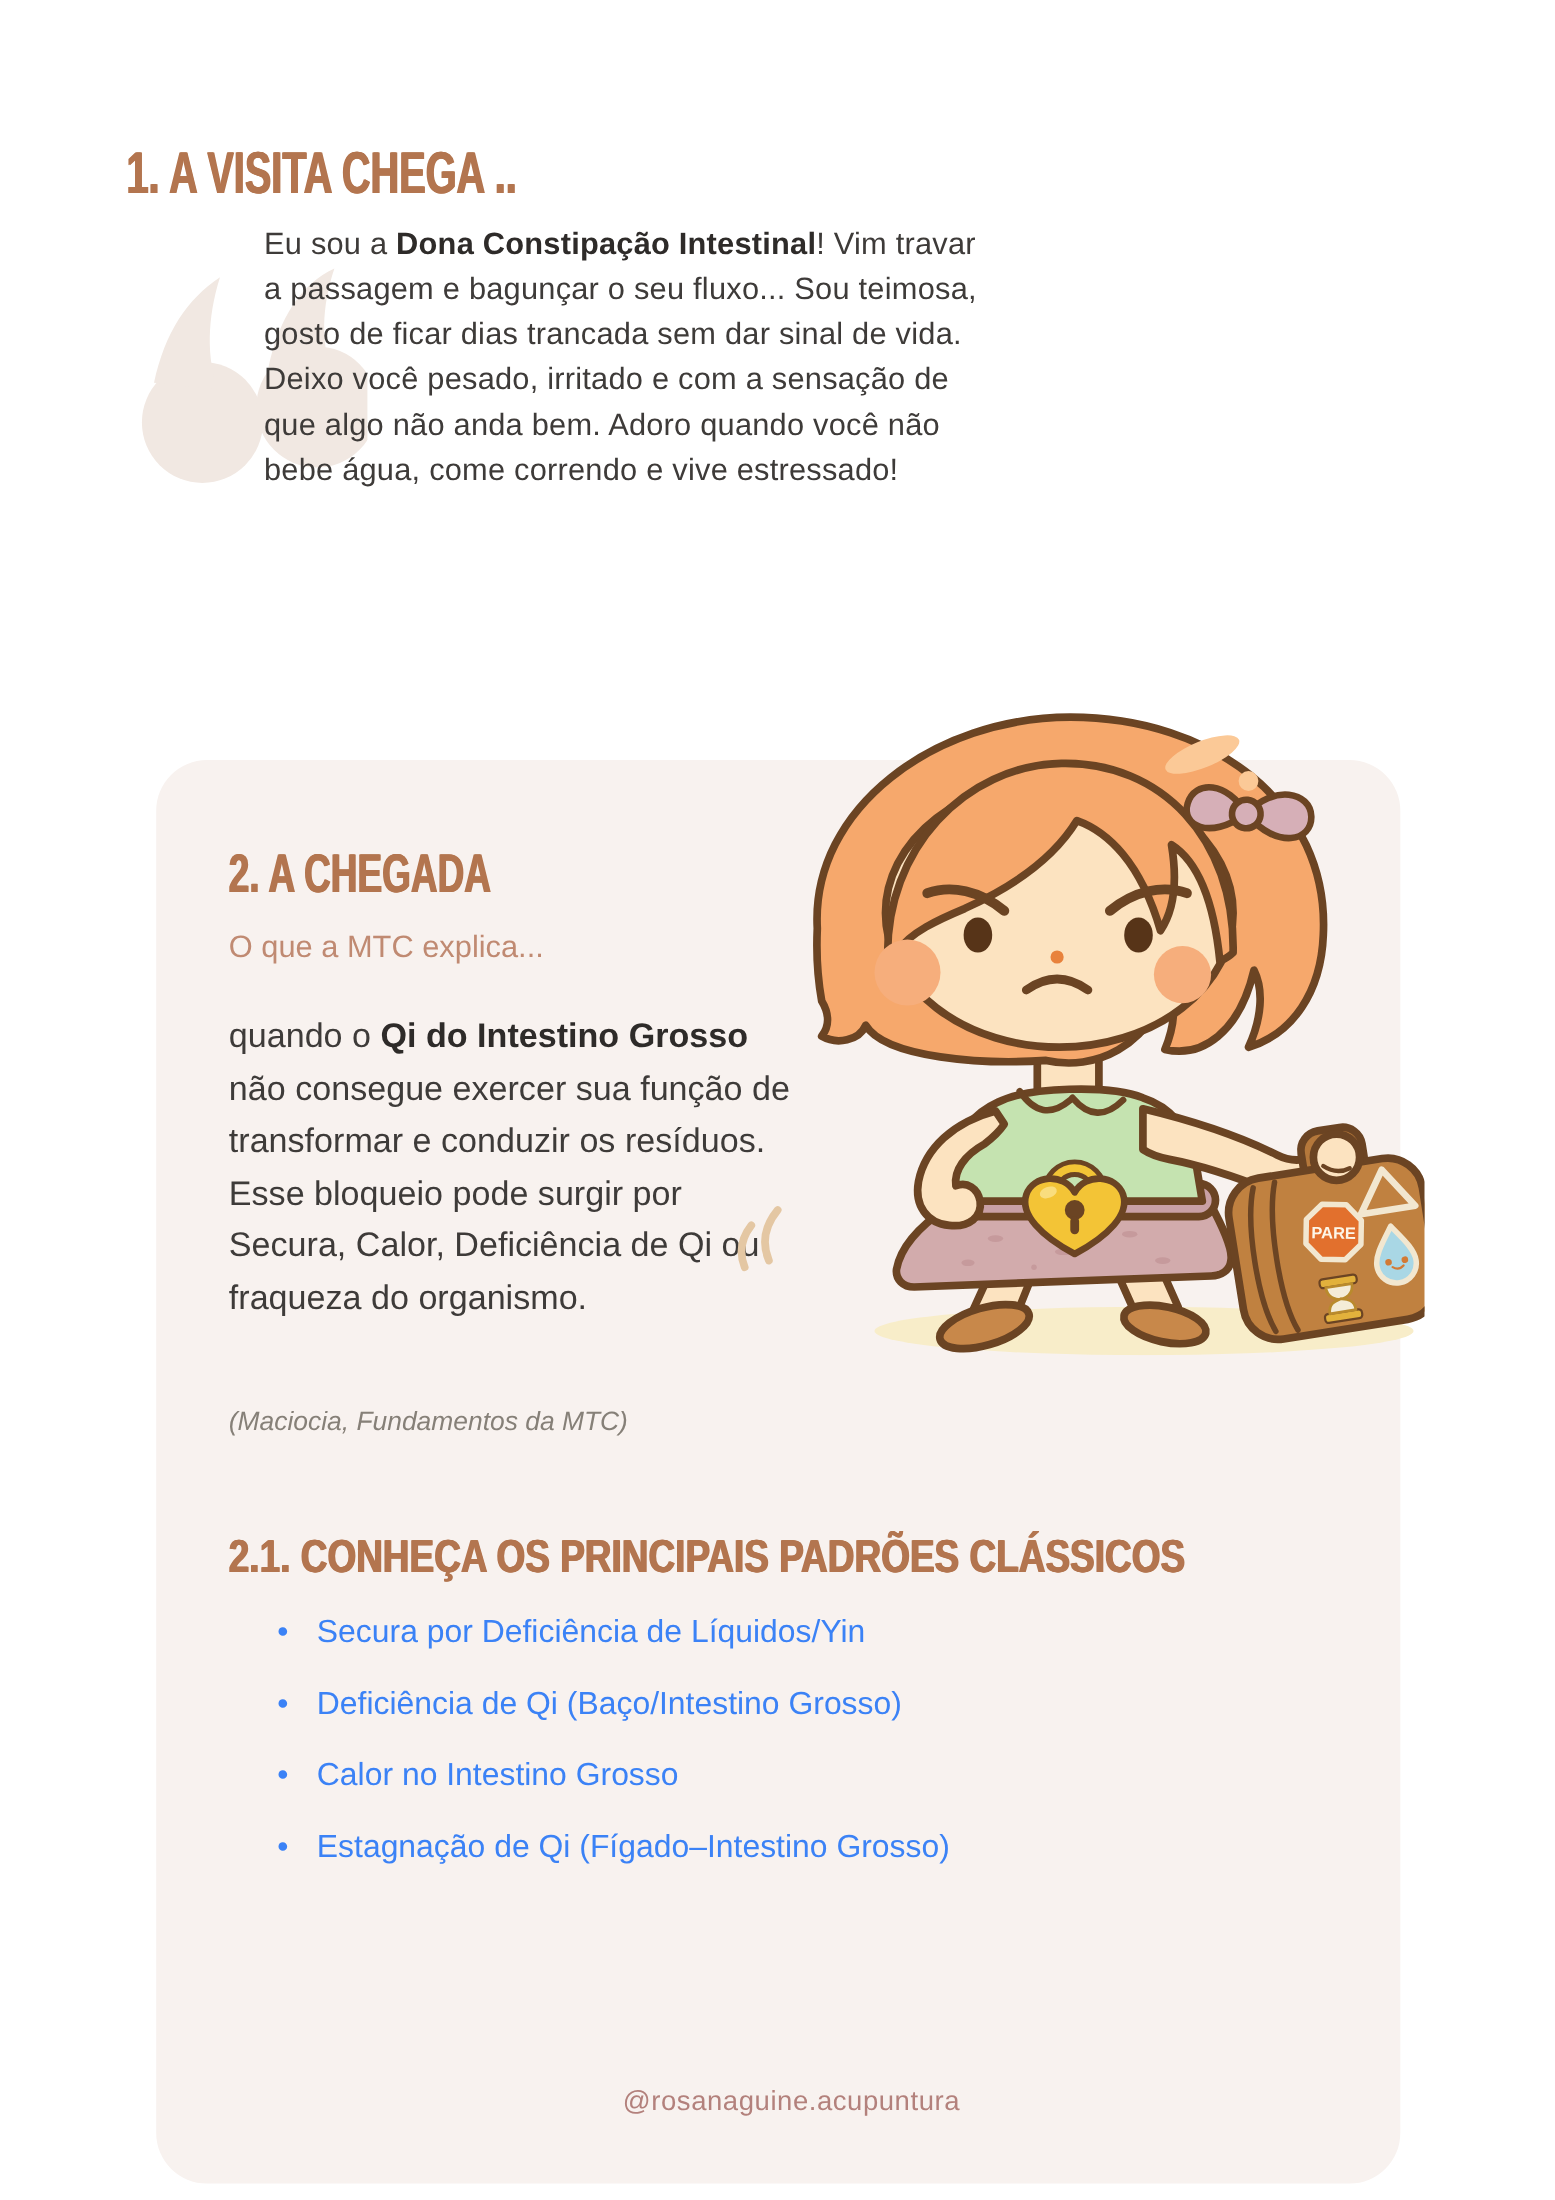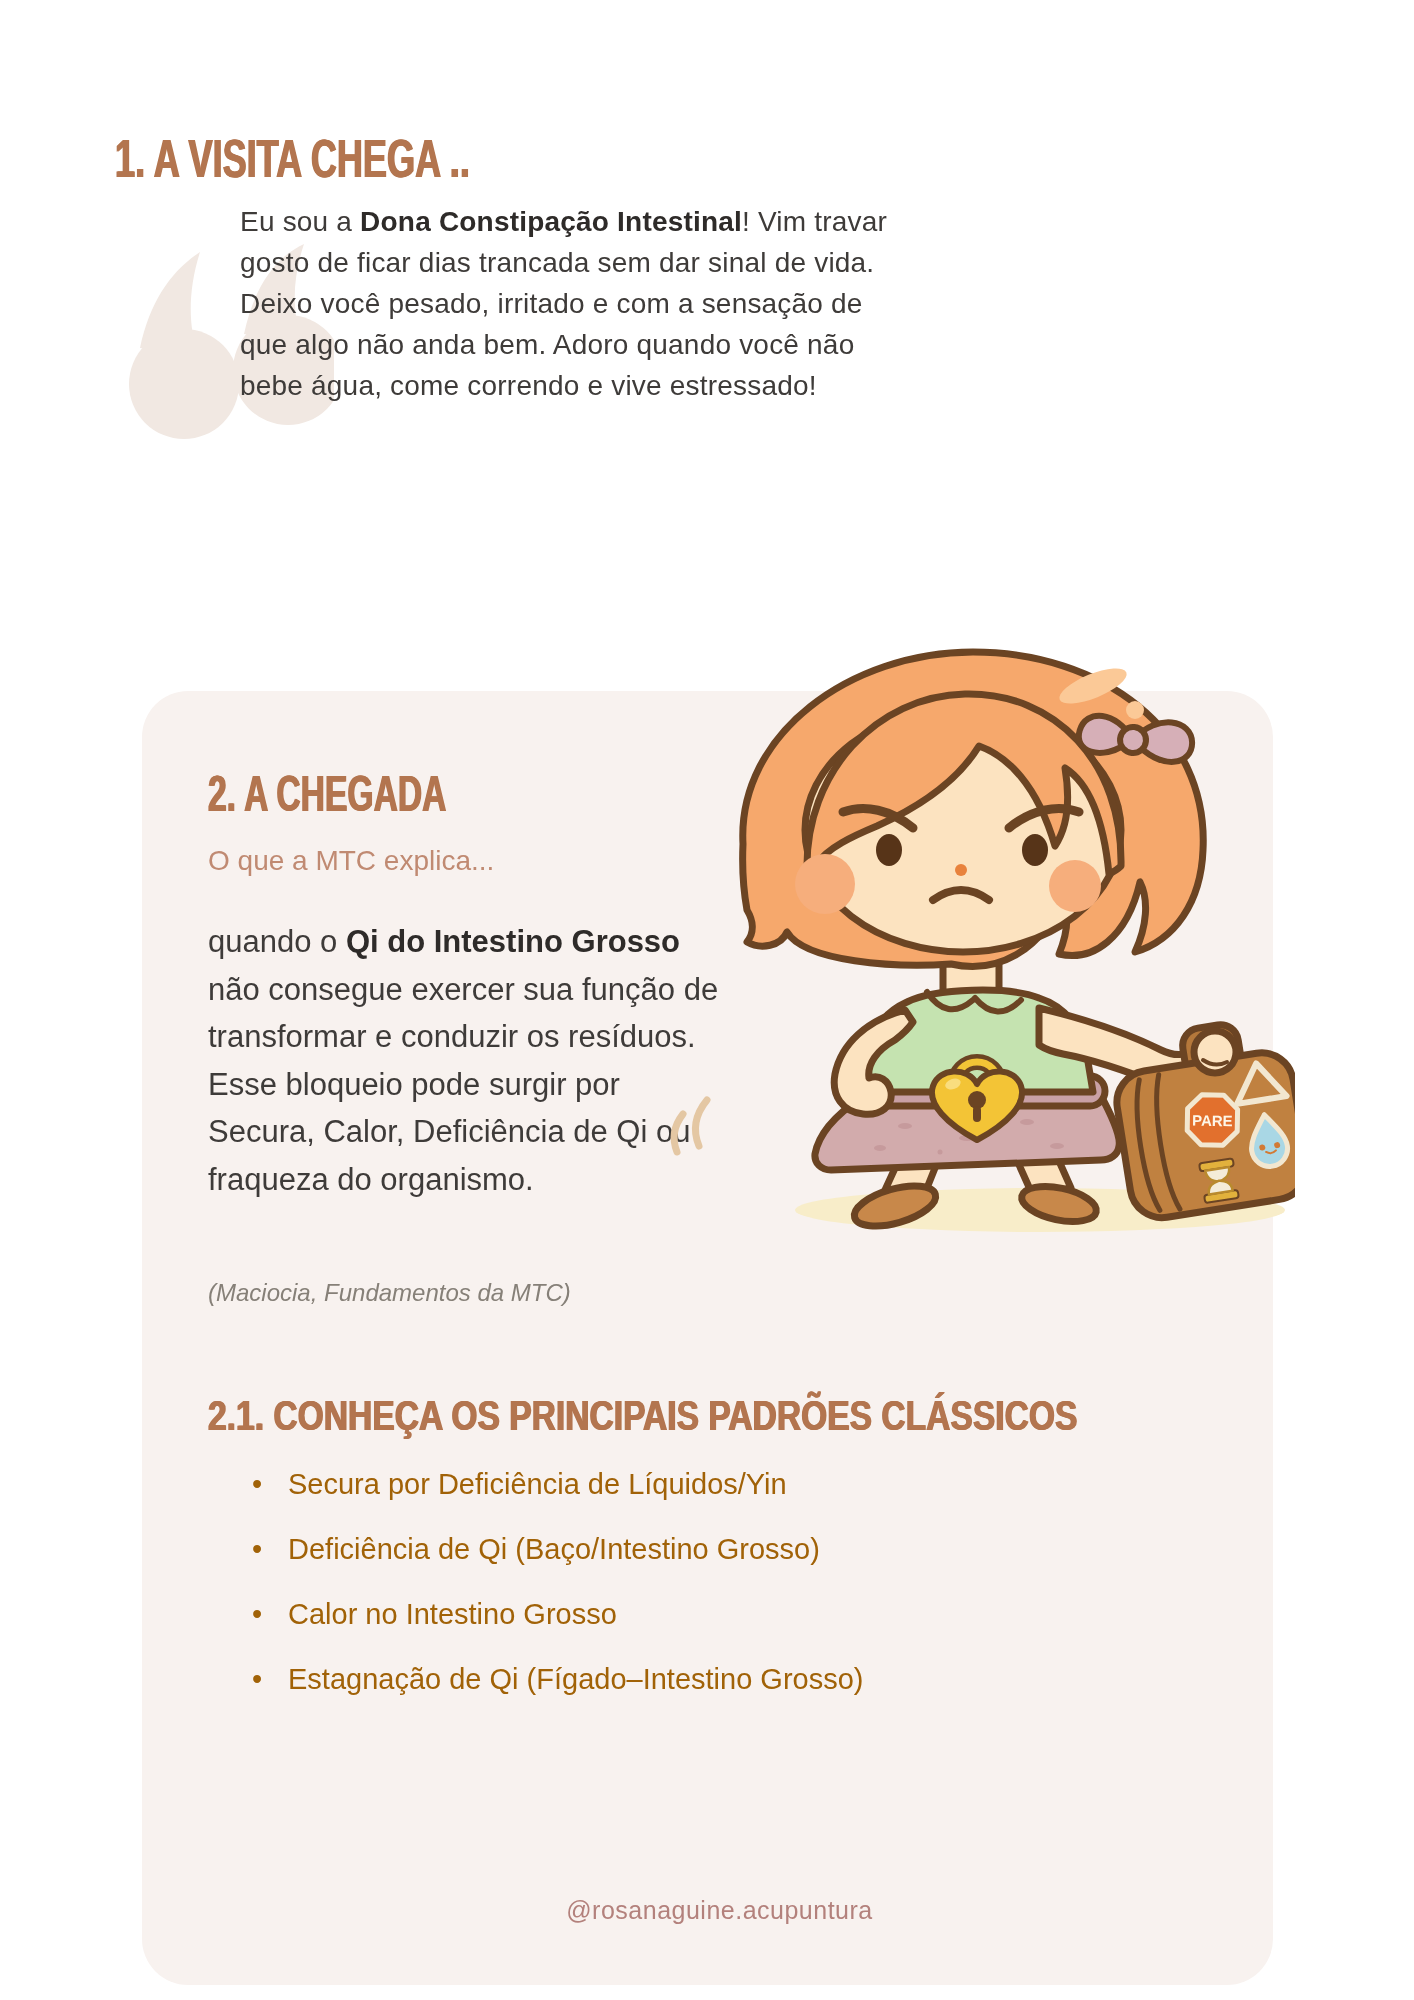--- a/index.html
+++ b/index.html
@@ -33,21 +33,21 @@
   .b{font-weight:700;color:#2E2B29;}
   .panel{
     left:142px;top:691px;width:1131px;height:1294px;
     background:#F8F2EF;border-radius:46px;
   }
   .subtitle{left:208px;top:845px;font-size:28px;color:#C08A72;white-space:nowrap;}
   .para{left:208px;top:918px;font-size:31px;line-height:47.5px;}
   .para div{white-space:nowrap;}
   .citation{left:208px;top:1279px;font-size:24px;font-style:italic;color:#868078;white-space:nowrap;}
   .bullets{left:252px;top:1464px;width:940px;list-style:none;margin:0;padding:0;}
-  .bullets li{display:flex;font-size:29px;line-height:41px;margin-bottom:24px;color:#a16207;}
+  .bullets li{display:flex;font-size:29px;line-height:41px;margin-bottom:24px;color:#3b82f6;}
   .dot{width:36px;flex:none;}
   .dot::before{content:"\2022";}
   .bullets span{white-space:nowrap;}
   .footer{left:142px;top:1896px;width:1131px;text-align:center;
     font-size:25px;color:#B3817C;letter-spacing:0.5px;padding-left:12px;}
   .girl{left:655px;top:632px;z-index:2;}
   text.sticker{font-family:"Liberation Sans",sans-serif;}
 </style>
 </head>
 <body>
@@ -60,20 +60,21 @@
     <g fill="#F1E8E2">
       <circle cx="80" cy="142" r="55"></circle>
       <path d="M36,106 C46,60 66,30 96,10 C84,48 84,84 94,112 Z"></path>
       <circle cx="184" cy="128" r="55"></circle>
       <path d="M140,92 C150,46 170,16 200,2 C188,38 188,70 198,98 Z"></path>
     </g>
   </svg>
 
   <div class="abs quote-text">
     <div><span>Eu sou a </span><span class="b">Dona Constipação Intestinal</span><span>! Vim travar</span></div>
+    <div>a passagem e bagunçar o seu fluxo... Sou teimosa,</div>
     <div>gosto de ficar dias trancada sem dar sinal de vida.</div>
     <div>Deixo você pesado, irritado e com a sensação de</div>
     <div>que algo não anda bem. Adoro quando você não</div>
     <div>bebe água, come correndo e vive estressado!</div>
   </div>
 
   <div class="abs panel"></div>
 
   <div class="abs display h2">2. A CHEGADA</div>
   <div class="abs subtitle">O que a MTC explica...</div>

